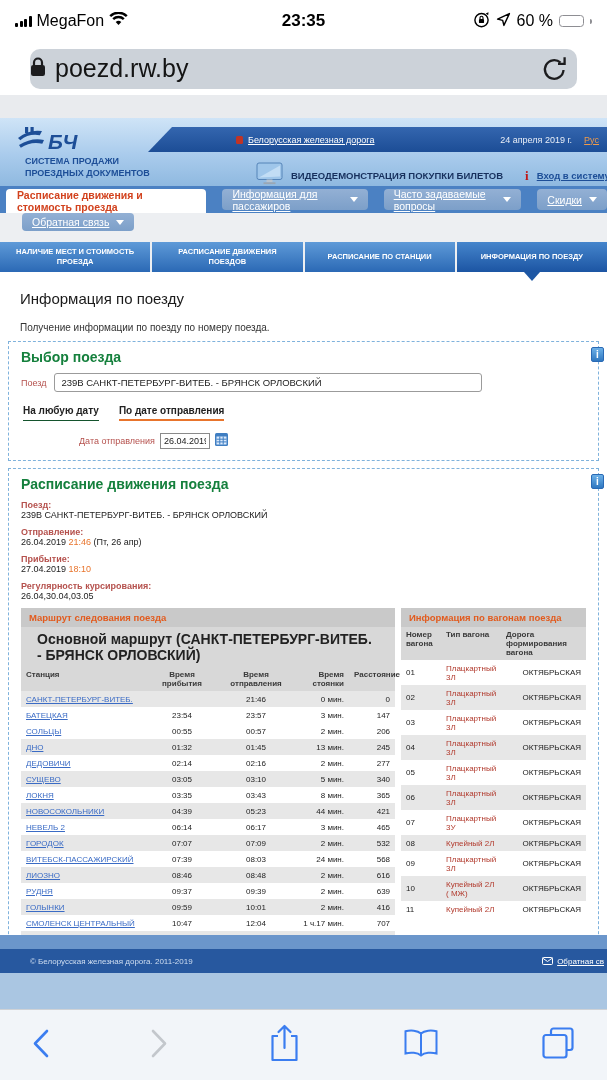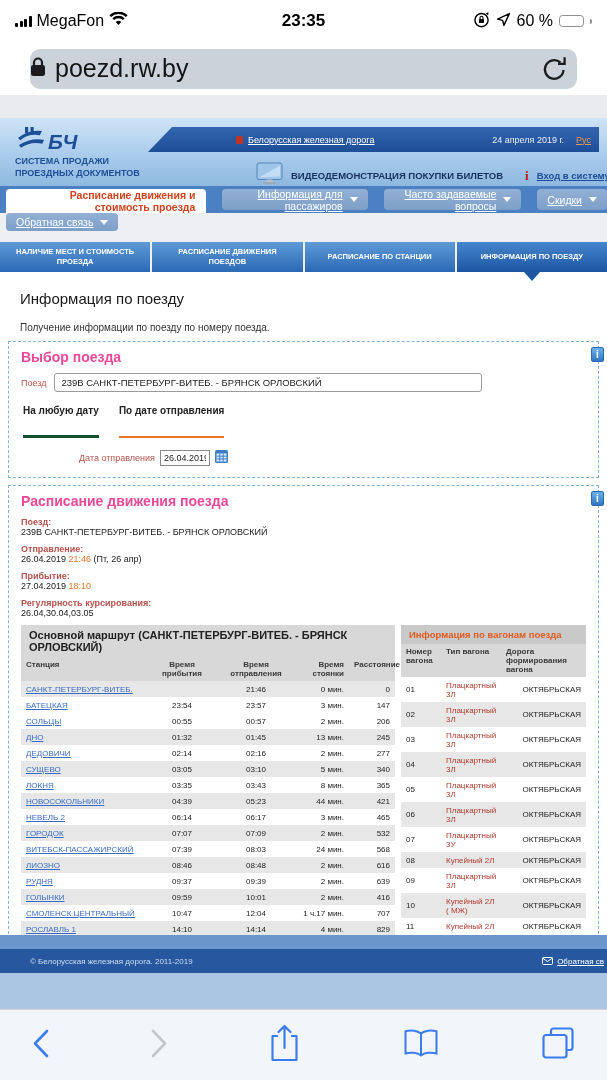--- a/index.html
+++ b/index.html
@@ -25,97 +25,97 @@
   .urlbar { height:53px; background:#fff; display:flex; align-items:center; justify-content:center; flex:none; }
   .url-pill { width:547px; height:40px; background:#ccd2d9; border-radius:10px;
     display:flex; align-items:center; justify-content:flex-start; position:relative; }
   .url-text { font-size:25px; color:#141414; margin-left:9px; }
   .reload { position:absolute; right:10px; top:7px; }
   .page-gap { height:23px; background:#e9ebee; flex:none; }
 
   
   .site-header { height:68px; background:linear-gradient(180deg,#cfe4f7 0%,#a9cbec 55%,#8fb9e0 100%);
     position:relative; overflow:hidden; flex:none; }
-  .band { position:absolute; top:9px; left:148px; right:8px; height:25px;
+  .band { position:absolute; top:9px; left:148px; right:0; height:25px;
     background:linear-gradient(180deg,#3466af,#1c4d96);
     clip-path:polygon(24px 0,100% 0,100% 100%,0 100%);
     display:flex; align-items:center; padding:0 8px 0 88px; white-space:nowrap; }
   .band-icon { width:7px; height:8px; background:#c03426; border-radius:1.5px; margin-right:5px; flex:none; }
   .band-link { color:#fff; font-size:9px; text-decoration:underline; }
   .band-right { margin-left:auto; display:flex; align-items:center; gap:12px; }
   .band-date { color:#e8eef7; font-size:9px; }
   .band-lang { color:#ee9a4a; font-size:9px; text-decoration:underline; }
   .logo { position:absolute; top:6px; left:16px; }
-  .logo-sub { position:absolute; top:38px; left:15px; font-size:9px; font-weight:700;
+  .logo-sub { position:absolute; top:38px; left:25px; font-size:9px; font-weight:700;
     color:#1d4e97; line-height:1.3; }
   .header-mid { position:absolute; top:44px; left:256px; display:flex; align-items:center;
     gap:8px; white-space:nowrap; }
   .video-label { font-size:9.5px; font-weight:700; color:#17305d; }
   .red-i { color:#c01818; font-weight:900; font-size:13px; font-family:"Liberation Serif",serif; margin-left:14px; }
   .hdr-link { font-size:9.5px; font-weight:700; color:#1d4e97; text-decoration:underline; }
 
   
   .nav1 { height:27px; background:#4b81c3; display:flex; align-items:stretch; gap:16px;
-    padding:3px 0 0 6px; flex:none;text-align:right; }
+    padding:3px 0 0 6px; flex:none; }
   .nav-active { background:#fff; border-radius:4px 4px 0 0; color:#d2421e; font-weight:700;
     font-size:10.5px; display:flex; align-items:center; padding:0 11px; }
   .nav-btn { background:linear-gradient(180deg,#93b0d4,#7c9fc9); border-radius:4px; color:#fff;
     font-size:10.5px; display:flex; align-items:center; gap:7px; padding:0 10px; margin-bottom:3px; }
   .nav-btn .t { text-decoration:underline; }
   .caret { width:0; height:0; border-left:4px solid transparent; border-right:4px solid transparent;
     border-top:5px solid #fff; display:inline-block; }
   .nav2 { height:21px; background:#edeff2; display:flex; padding-left:6px; flex:none; }
-  .nav2 .nav-btn { margin:0 0 3px 0; }
+  .nav2 .nav-btn { margin:0 0 3px 16px; }
 
   
   .tabstrip { background:#edeff2; padding:8px 0 0; display:flex; gap:2px; flex:none; }
   .tab { flex:1; height:30px; background:linear-gradient(180deg,#5e9ad8,#2b69b5); color:#fff;
     font-size:7.5px; font-weight:700; text-align:center; display:flex; align-items:center;
     justify-content:center; line-height:1.35; padding:0 10px; position:relative; }
   .tab.active { background:linear-gradient(180deg,#4585cc,#1c55a3); }
   .tab.active::after { content:''; position:absolute; left:50%; top:100%; transform:translateX(-50%);
     border:8px solid transparent; border-top:9px solid #1d57a4; border-bottom:none; }
 
   
   .content { background:#fff; flex:1 1 auto; overflow:hidden; padding-top:8px; }
   .page-title { font-size:15px; color:#1b1b1b; margin:10px 0 7px 20px; }
   .page-sub { font-size:10px; color:#333; margin:15px 0 8px 20px; }
   .section { border:1px dashed #7fb2dc; margin:4px 8px 7px; padding:7px 12px 10px; position:relative; }
   .info-i { position:absolute; top:5px; right:-6px; width:13px; height:15px;
     background:linear-gradient(180deg,#6db1e8,#2f77c0); border:1px solid #2a6ab5; border-radius:2px;
     color:#fff; font-size:10px; font-weight:700; text-align:center; line-height:14px; }
-  .sec-h { color:#ec4899; font-size:14px; font-weight:700; margin-bottom:8px; }
+  .sec-h { color:#15803d; font-size:14px; font-weight:700; margin-bottom:8px; }
   .row-train { display:flex; align-items:center; gap:8px; }
   .lbl-red { color:#b5514d; font-size:9px; }
   input { font-family:"Liberation Sans",sans-serif; }
   .train-input { width:428px; height:19px; border:1px solid #9b9b9b; border-radius:3px;
     font-size:9.5px; padding:0 6px; color:#222; background:#fff; }
   .date-tabs { display:flex; gap:20px; margin:13px 0 0 2px; font-size:10px; font-weight:700; color:#222; }
-  .dt-any { padding-bottom:19px; border-bottom:3px solid #14532d; }
+  .dt-any { padding-bottom:3px; border-bottom:1px solid #14532d; }
   .dt-bydate { padding-bottom:3px; border-bottom:2px solid #e8742c; }
   .date-row { display:flex; align-items:center; gap:5px; margin:11px 0 0 58px; }
   .date-input { width:50px; height:16px; border:1px solid #8a8a8a; font-size:9px; padding:0 3px; color:#222; }
   .btn-row { display:flex; gap:10px; margin-top:11px; }
   .btn { border:1px solid #a9a9a9; border-radius:3px; background:linear-gradient(180deg,#fcfcfc,#e6e6e6);
     font-size:9.5px; color:#222; padding:3px 13px 4px; box-shadow:0 1px 1px rgba(0,0,0,0.15); }
   .btn-green { border-top:3px solid #8db92e; }
   .btn-red { border-top:3px solid #e0592b; }
 
   .fields { margin-top:2px; }
   .frow { display:flex; font-size:9px; margin-bottom:7px;flex-direction:column; }
   .frow .lbl { width:152px; flex:none; color:#b5514d; font-weight:700; }
   .frow .val { color:#222; }
   .time-orange { color:#e8742c; }
 
   .cols { display:flex; gap:6px; margin-top:6px; }
   .route-wrap { width:374px; flex:none; }
   .wagon-wrap { flex:1 1 auto; min-width:0; }
   table { border-collapse:collapse; width:100%; font-size:8px; table-layout:fixed; }
   .cap { background:#c9c9c9; color:#e25b1e; font-weight:700; font-size:9.5px; padding:4px 8px; text-align:left; }
-  .subcap { background:#d8d8d8; color:#222; font-weight:700; font-size:11px; padding:4px 8px; text-align:left; }
+  .subcap { background:#d8d8d8; color:#222; font-weight:700; font-size:14px; padding:4px 16px; text-align:left; }
   thead th { background:#d8d8d8; color:#3a3a3a; font-weight:700; font-size:8px; padding:3px 5px;
     text-align:left; vertical-align:top; }
   th.h-ctr { text-align:center; } th.h-rt { text-align:right; }
   tbody td { padding:3.5px 5px; color:#222; overflow:hidden; }
   tr.shaded { background:#e7e7e7; }
   .c-st { color:#3a6bc5; text-decoration:underline; white-space:nowrap; }
   .c-ctr { text-align:center; } .c-rt { text-align:right; }
   .c-type { color:#b23b2e; }
 
   
@@ -321,20 +321,23 @@
       <div class="route-wrap">
         <table>
           <colgroup>
               <col style="width:128px">
               <col style="width:66px">
               <col style="width:82px">
               <col style="width:52px">
               <col style="width:46px">
             </colgroup>
           <thead>
+            <tr>
+                <th class="cap" colspan="5">Маршрут следования поезда</th>
+              </tr>
             <tr>
                 <th class="subcap" colspan="5">Основной маршрут (САНКТ-ПЕТЕРБУРГ-ВИТЕБ. - БРЯНСК ОРЛОВСКИЙ)</th>
               </tr>
             <tr>
               <th>Станция</th>
               <th class="h-ctr">Время прибытия</th>
               <th class="h-ctr">Время отправления</th>
               <th class="h-rt">Время стоянки</th>
               <th class="h-rt">Расстояние</th>
             </tr>

